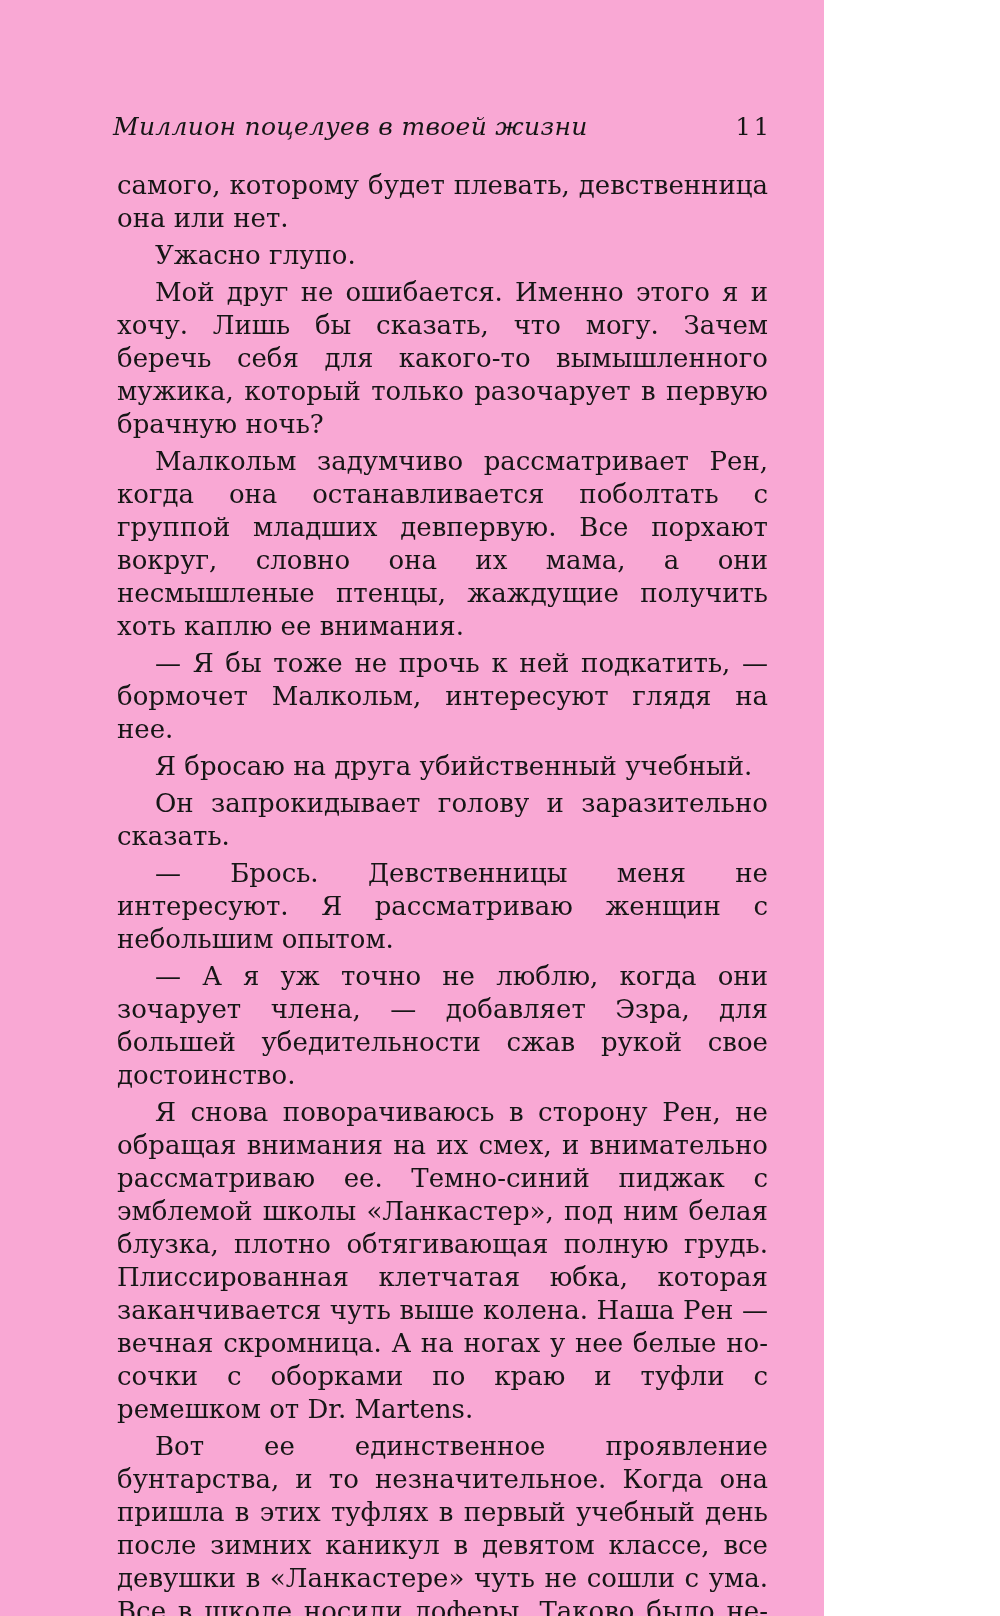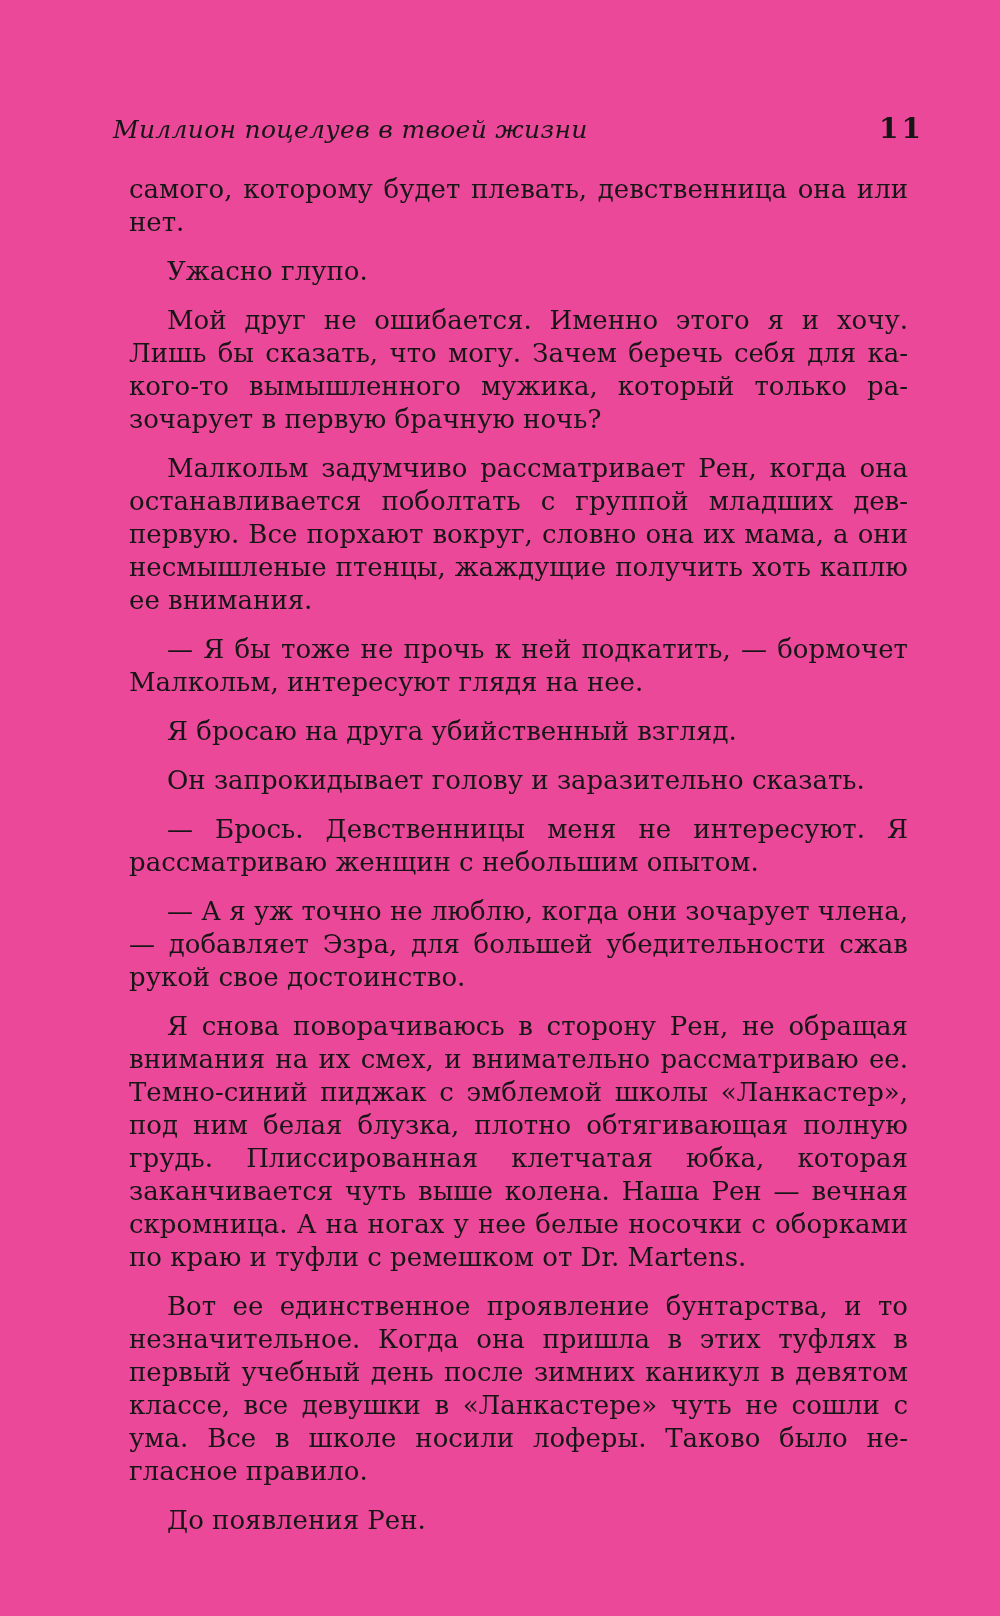--- a/index.html
+++ b/index.html
@@ -5,52 +5,51 @@
   html, body {
     margin: 0;
     padding: 0;
   }
   body {
     background: #ffffff;
     font-family: "DejaVu Serif", "Liberation Serif", serif;
   }
   .page {
     position: relative;
-    width: 1000px;
+    width: 824px;
     height: 1616px;
-    background: #ec4899;
+    background: #f9a8d4;
     color: #161616;
     overflow: hidden;
     box-sizing: border-box;
-    padding: 112px 76px 0 113px;
+    padding: 112px 52px 0 113px;
   }
   .running-header {
     display: flex;
     justify-content: space-between;
     align-items: baseline;
     font-size: 25px;
     margin-bottom: 28px;
   }
   .running-title {
     font-style: italic;
     letter-spacing: 0.3px;
   }
   .page-number {
     font-style: normal;
     letter-spacing: 3px;
-    font-size: 28px;
-    font-weight: bold;
+    font-size: 24px;
   }
   .body-text {
     font-size: 26px;
     line-height: 33px;
     text-align: justify;
   }
   .body-text p {
-    margin: 16px;
+    margin: 4px;
     padding: 0;
     hyphens: manual;
     -webkit-hyphens: manual;
   }
   .body-text p.indent {
     text-indent: 38px;
   }
 </style>
 </head>
 <body>
@@ -61,21 +60,21 @@
     <span class="running-title">Миллион поцелуев в твоей жизни</span>
     <span class="page-number">11</span>
   </div>
 
   <div class="body-text">
     <p>самого, которому будет плевать, девственница она или нет.</p>
     <p class="indent">Ужасно глупо.</p>
     <p class="indent">Мой друг не ошибается. Именно этого я и хочу. Лишь бы сказать, что могу. Зачем беречь себя для ка­кого-то вымышленного мужика, который только ра­зочарует в первую брачную ночь?</p>
     <p class="indent">Малкольм задумчиво рассматривает Рен, когда она останавливается поболтать с группой младших дев­первую. Все порхают вокруг, словно она их мама, а они несмышленые птенцы, жаждущие получить хоть ка­плю ее внимания.</p>
     <p class="indent">— Я бы тоже не прочь к ней подкатить, — бормочет Малкольм, интересуют глядя на нее.</p>
-    <p class="indent">Я бросаю на друга убийственный взгляд.</p>
+    <p class="indent">Я бросаю на друга убийственный учебный.</p>
     <p class="indent">Он запрокидывает голову и заразительно сказать.</p>
     <p class="indent">— Брось. Девственницы меня не интересуют. Я рассматриваю женщин с небольшим опытом.</p>
     <p class="indent">— А я уж точно не люблю, когда они зочарует чле­на, — добавляет Эзра, для большей убедительности сжав рукой свое достоинство.</p>
     <p class="indent">Я снова поворачиваюсь в сторону Рен, не обращая внимания на их смех, и внимательно рассматриваю ее. Темно-синий пиджак с эмблемой школы «Ланка­стер», под ним белая блузка, плотно обтягивающая полную грудь. Плиссированная клетчатая юбка, которая заканчивается чуть выше колена. Наша Рен — вечная скромница. А на ногах у нее белые но­сочки с оборками по краю и туфли с ремешком от Dr. Martens.</p>
     <p class="indent">Вот ее единственное проявление бунтарства, и то незначительное. Когда она пришла в этих туфлях в первый учебный день после зимних каникул в девя­том классе, все девушки в «Ланкастере» чуть не сошли с ума. Все в школе носили лоферы. Таково было не­гласное правило.</p>
     <p class="indent">До появления Рен.</p>
   </div>
 
 </div>
 

